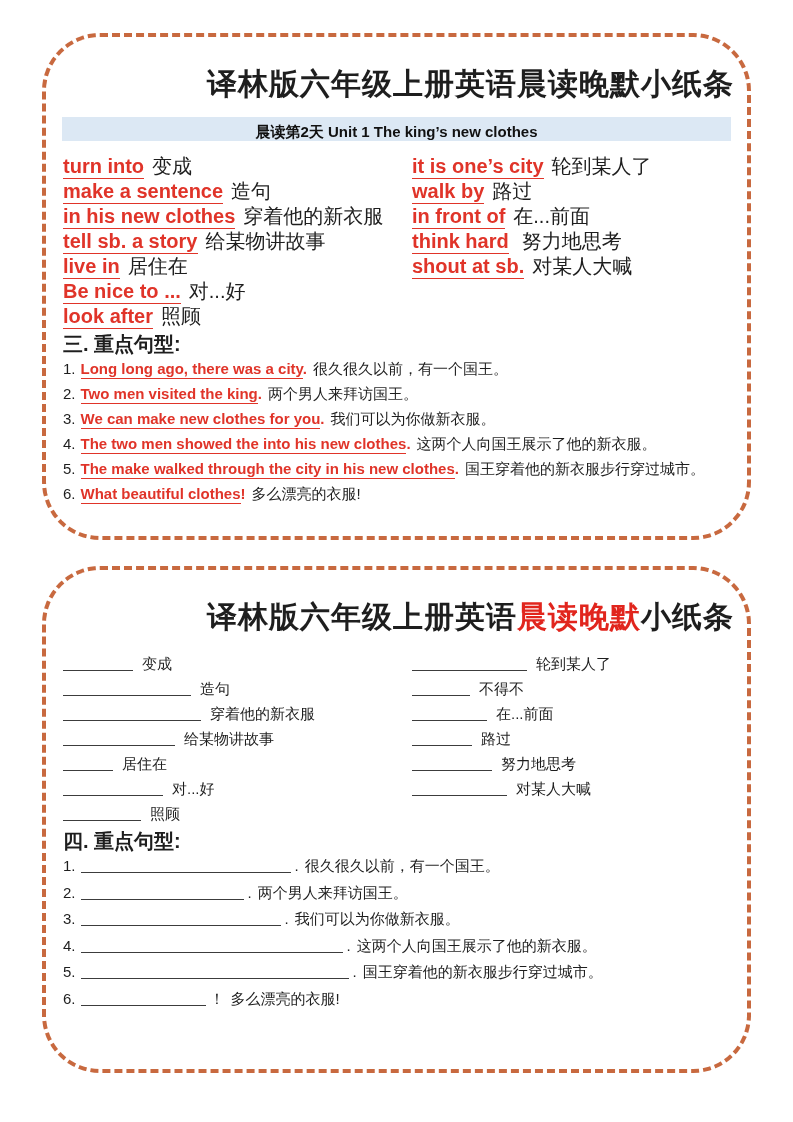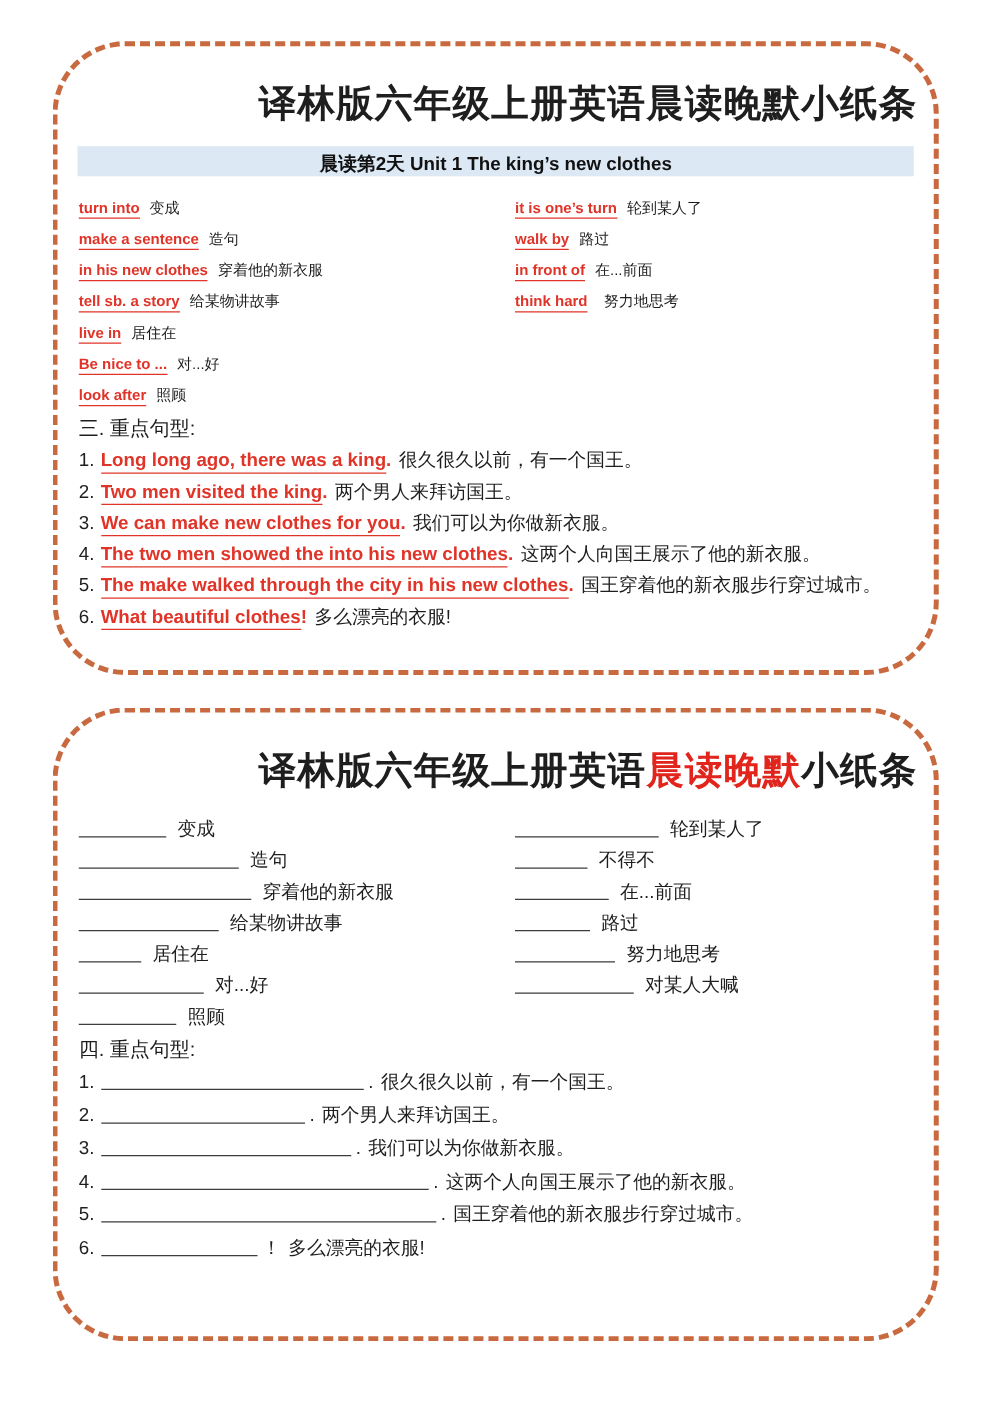--- a/index.html
+++ b/index.html
@@ -23,29 +23,29 @@
     letter-spacing:1px; color:var(--text); height:42px; line-height:42px;
   }
   .card-title .red-part{color:var(--title_red);}
   .day-header{
     margin:12px 3px 0 3px; background:var(--header_bg); height:24px; line-height:30px;
     text-align:center; font-size:15px; font-weight:bold; color:#111;
   }
   .vocab-area{display:flex; margin-top:13px; padding:0 4px;}
   .vocab-col-left{width:349px; flex:none;}
   .vocab-col-right{flex:1;}
-  .vocab-row{height:25px; line-height:25px; font-size:12px; white-space:nowrap;}
+  .vocab-row{height:25px; line-height:25px; font-size:20px; white-space:nowrap;}
   .en-underlined{
     color:var(--red); font-weight:bold;
     border-bottom:1.5px solid var(--red); padding-bottom:1px;
   }
   .red-punct{color:var(--red); font-weight:bold;}
   .zh-text{color:var(--text); margin-left:8px;}
   .section-title{
-    margin-top:3px; padding:0 4px; font-size:16px; font-weight:normal; height:24px; line-height:24px;
+    margin-top:3px; padding:0 4px; font-size:20px; font-weight:bold; height:24px; line-height:24px;
   }
   .sentence-row{height:25px; line-height:25px; font-size:15px; padding:0 4px; white-space:nowrap;}
   .card-2 .sentence-row{height:26.5px; line-height:26.5px;}
   .sent-num{color:var(--text); margin-right:5px;}
   .blank{
     display:inline-block; border-bottom:1.6px solid #3c3c3c; height:15px;
     vertical-align:-2px; margin-right:9px;
   }
   .blank-row{height:25px; line-height:25px; font-size:15px; white-space:nowrap;}
   .sentence-row .blank{margin-right:4px;}
@@ -63,31 +63,32 @@
     <div class="vocab-col-left">
       <div class="vocab-row"><span class="en-underlined">turn into</span><span class="zh-text">变成</span></div>
       <div class="vocab-row"><span class="en-underlined">make a sentence</span><span class="zh-text">造句</span></div>
       <div class="vocab-row"><span class="en-underlined">in his new clothes</span><span class="zh-text">穿着他的新衣服</span></div>
       <div class="vocab-row"><span class="en-underlined">tell sb. a story</span><span class="zh-text">给某物讲故事</span></div>
       <div class="vocab-row"><span class="en-underlined">live in</span><span class="zh-text">居住在</span></div>
       <div class="vocab-row"><span class="en-underlined">Be nice to ...</span><span class="zh-text">对...好</span></div>
       <div class="vocab-row"><span class="en-underlined">look after</span><span class="zh-text">照顾</span></div>
     </div>
     <div class="vocab-col-right">
-      <div class="vocab-row"><span class="en-underlined">it is one’s turn</span><span class="zh-text">轮到某人了</span></div>
+      <div class="vocab-row"><span class="en-underlined">it is one’s city</span><span class="zh-text">轮到某人了</span></div>
       <div class="vocab-row"><span class="en-underlined">walk by</span><span class="zh-text">路过</span></div>
       <div class="vocab-row"><span class="en-underlined">in front of</span><span class="zh-text">在...前面</span></div>
       <div class="vocab-row"><span class="en-underlined">think hard</span><span class="zh-text" style="margin-left:13px">努力地思考</span></div>
+      <div class="vocab-row"><span class="en-underlined">shout at sb.</span><span class="zh-text">对某人大喊</span></div>
     </div>
   </div>
 
   <div class="section-title">三. 重点句型:</div>
 
   <div>
-    <div class="sentence-row"><span class="sent-num">1.</span><span class="en-underlined">Long long ago, there was a king</span><span class="red-punct sent-punct">.</span><span>很久很久以前，有一个国王。</span></div>
+    <div class="sentence-row"><span class="sent-num">1.</span><span class="en-underlined">Long long ago, there was a city</span><span class="red-punct sent-punct">.</span><span>很久很久以前，有一个国王。</span></div>
     <div class="sentence-row"><span class="sent-num">2.</span><span class="en-underlined">Two men visited the king</span><span class="red-punct sent-punct">.</span><span>两个男人来拜访国王。</span></div>
     <div class="sentence-row"><span class="sent-num">3.</span><span class="en-underlined">We can make new clothes for you</span><span class="red-punct sent-punct">.</span><span>我们可以为你做新衣服。</span></div>
     <div class="sentence-row"><span class="sent-num">4.</span><span class="en-underlined">The two men showed the into his new clothes</span><span class="red-punct sent-punct">.</span><span>这两个人向国王展示了他的新衣服。</span></div>
     <div class="sentence-row"><span class="sent-num">5.</span><span class="en-underlined">The make walked through the city in his new clothes</span><span class="red-punct sent-punct">.</span><span>国王穿着他的新衣服步行穿过城市。</span></div>
     <div class="sentence-row"><span class="sent-num">6.</span><span class="en-underlined">What beautiful clothes</span><span class="red-punct sent-punct">!</span><span>多么漂亮的衣服!</span></div>
   </div>
 </div>
 
 <div class="card card-2">
   <div class="card-title"><span>译林版六年级上册英语</span><span class="red-part">晨读晚默</span><span>小纸条</span></div>

